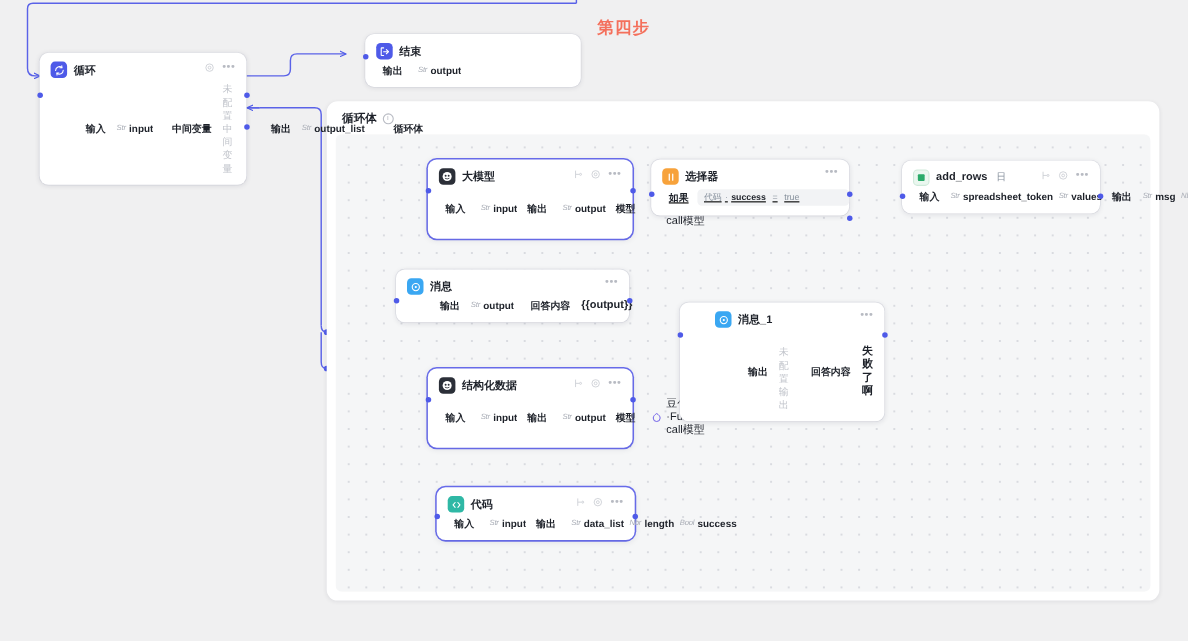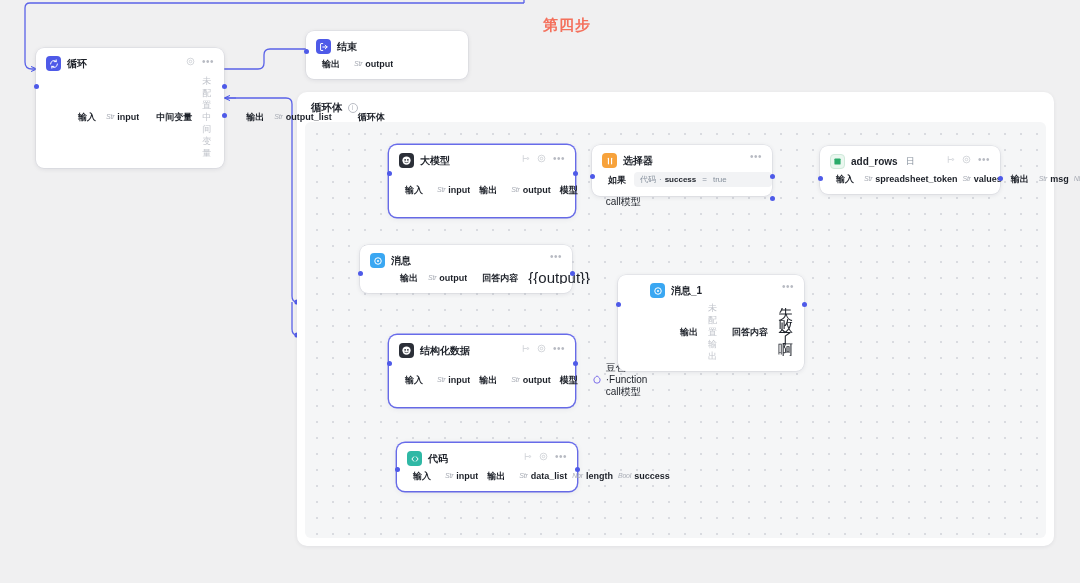--- a/index.html
+++ b/index.html
@@ -106,21 +106,21 @@
   .chip {
     display: inline-flex; align-items: center; gap: 3px;
     font-size: 9px; color: #1d2129; font-weight: 700;
     white-space: nowrap;
   }
   .t {
     font-size: 7px; color: #a9adb6; font-weight: 400;
     letter-spacing: -.2px;
   }
   .muted { color: #c1c4cb; font-weight: 400; }
-  .plain { color: #1d2129; font-weight: 400; font-size: 15px; }
+  .plain { color: #1d2129; font-weight: 700; font-size: 10px; text-align: center; }
   .modelrow { display: flex; align-items: center; gap: 4px; }
   .model-ico { width: 10px; height: 10px; flex:0 0 auto; }
   .model-name { font-size: 10px; color: #1d2129; font-weight: 400; }
 
   
   .port {
     position: absolute; width: 5px; height: 5px;
     border-radius: 50%; background: #4e5ae8;
   }
   .port.l { left: -2.5px; }
@@ -245,21 +245,21 @@
               <span>output_list</span>
             </span>
         </span>
       </div>
       <div class="row">
         <span class="row-lab" style="width:50px;">循环体</span>
       </div>
     </div>
   </div>
 
-  <div class="node" id="n-end" style="left:306px; top:31px; width:162px;">
+  <div class="node" id="n-end" style="left:332px; top:31px; width:196px;">
     <div class="port l" style="top:18px;"></div>
     <div class="node-head">
       <span class="node-ico" style="background:#4e5ae8;">
         <svg width="10" height="10" viewBox="0 0 16 16" fill="none" stroke="#fff" stroke-width="1.6" stroke-linecap="round" stroke-linejoin="round">
           <path d="M6 2.5H3.2A.7.7 0 0 0 2.5 3.2v9.6a.7.7 0 0 0 .7.7H6"></path>
           <path d="M10 5l3 3-3 3"></path>
             <path d="M13 8H6"></path>
         </svg>
       </span>
       <span class="node-title">结束</span>
@@ -488,21 +488,21 @@
         <svg width="10" height="10" viewBox="0 0 16 16" fill="none" stroke="#fff" stroke-width="1.8" stroke-linecap="round">
             <path d="M5.5 3.5v9"></path>
             <path d="M10.5 3.5v9"></path>
           </svg>
       </span>
       <span class="node-title">选择器</span>
       <span class="head-tools">
         <span class="dots">•••</span>
       </span>
     </div>
-    <div class="rows" style="gap:7px;">
+    <div class="rows" style="gap:7px;text-decoration:underline;">
       <div class="row">
         <span class="row-lab" style="width:24px;">如果</span>
         <span class="cond-box" style="margin-left:8px;">
           <span class="cond-seg">
             <span>代码</span>
             <span>·</span>
             <b>success</b>
           </span>
           <span class="cond-eq">=</span>
           <span class="cond-val">true</span>
@@ -522,21 +522,21 @@
           </svg>
       </span>
       <span class="node-title">消息_1</span>
       <span class="head-tools">
         <span class="dots">•••</span>
       </span>
     </div>
     <div class="rows">
       <div class="row">
         <span class="row-lab" style="width:48px;">输出</span>
-        <span class="row-val" style="margin-left:10px;">
+        <span class="row-val" style="margin-left:10px;margin-top:12px;">
           <span class="muted" style="font-size:9px;">未配置输出</span>
         </span>
       </div>
       <div class="row">
         <span class="row-lab" style="width:48px;">回答内容</span>
         <span class="row-val" style="margin-left:10px;">
           <span class="plain">失败了啊</span>
         </span>
       </div>
     </div>

